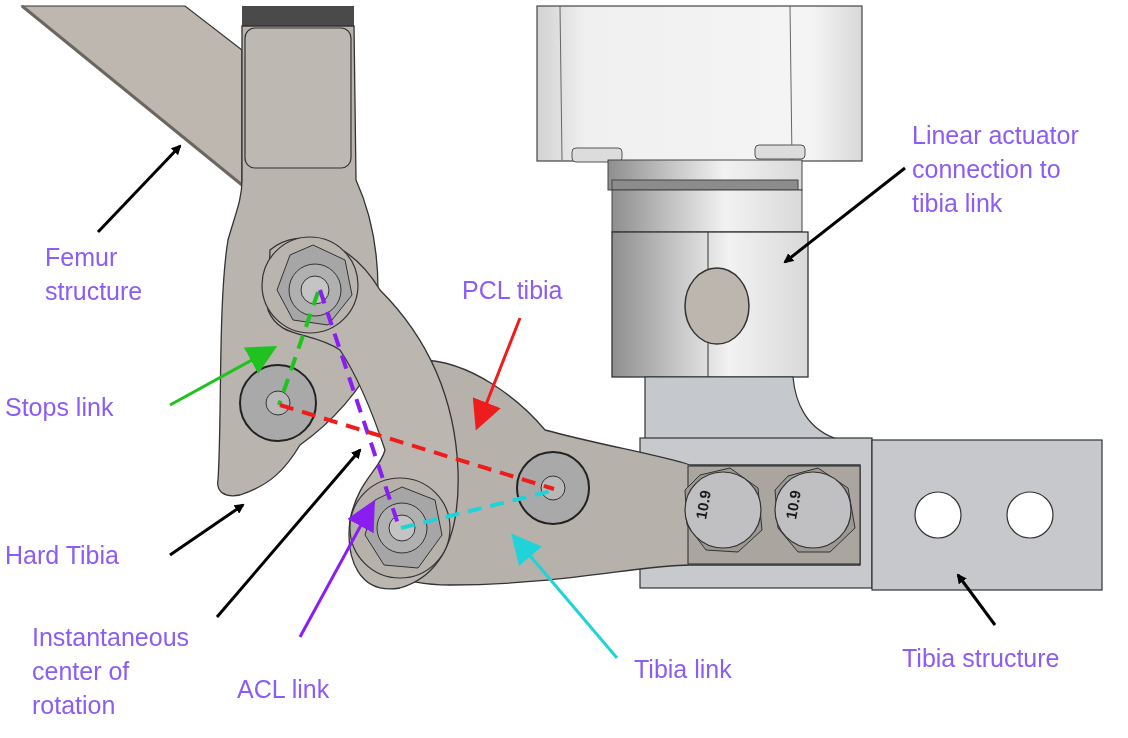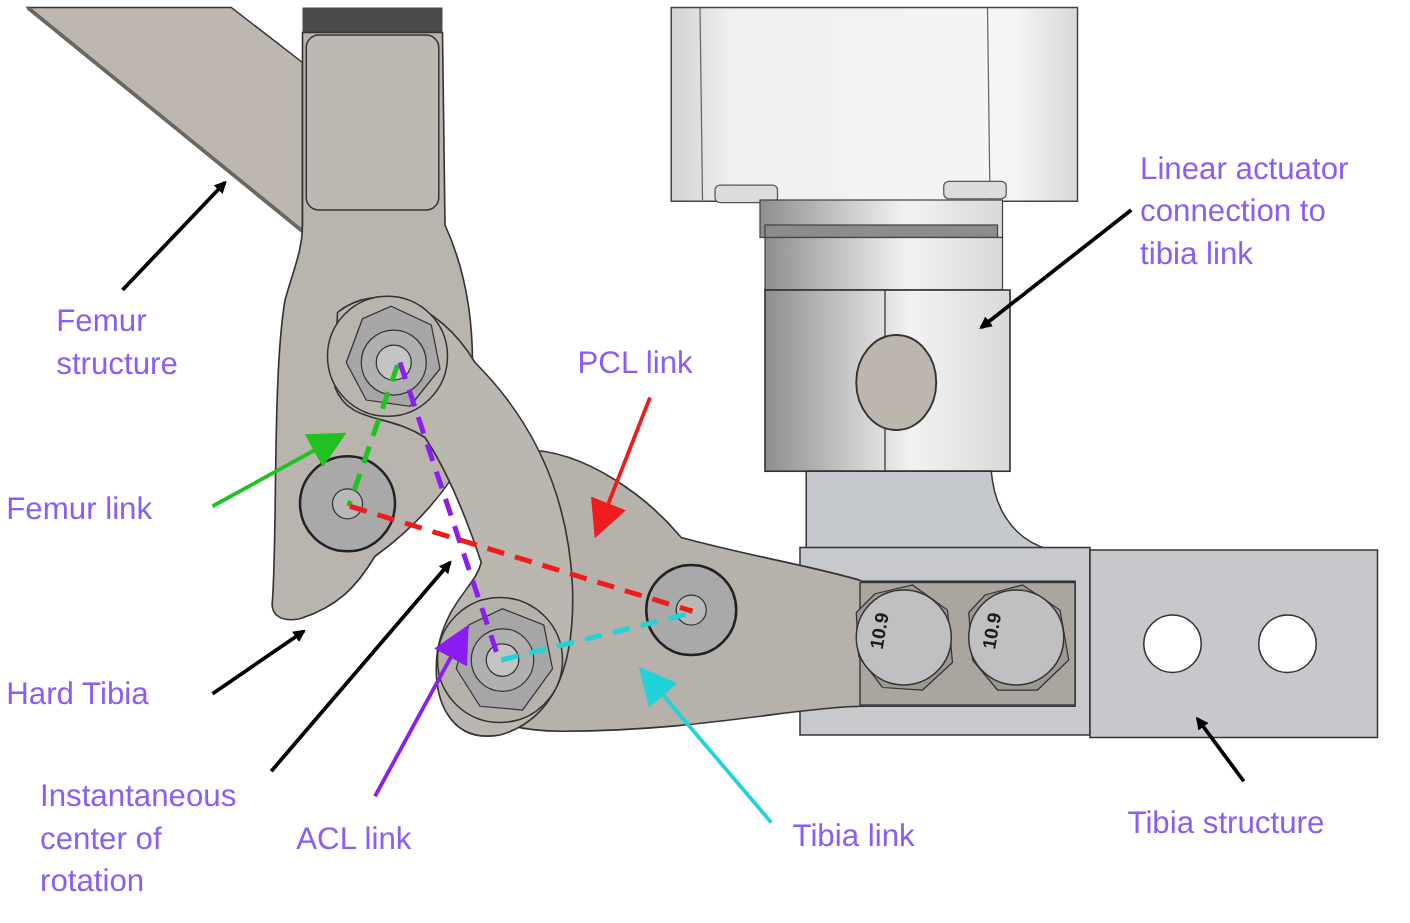--- a/index.html
+++ b/index.html
@@ -139,24 +139,24 @@
   <line x1="217" y1="617" x2="360" y2="450" stroke="#000" stroke-width="3" marker-end="url(#ah-black)"></line>
   <line x1="300" y1="637" x2="372" y2="505" stroke="#8a1ef0" stroke-width="3" marker-end="url(#ah-purple)"></line>
   <line x1="520" y1="318" x2="478" y2="425" stroke="#ee1c1c" stroke-width="3" marker-end="url(#ah-red)"></line>
   <line x1="617" y1="658" x2="515" y2="538" stroke="#1fd3d8" stroke-width="3" marker-end="url(#ah-cyan)"></line>
   <line x1="905" y1="168" x2="785" y2="262" stroke="#000" stroke-width="3" marker-end="url(#ah-black)"></line>
   <line x1="995" y1="625" x2="958" y2="575" stroke="#000" stroke-width="3" marker-end="url(#ah-black)"></line>
 </svg>
 
 <div class="label" style="left:35px; top:240px;margin-left:10px;">Femur
 structure</div>
-<div class="label" style="left:5px; top:390px;">Femur link</div>
+<div class="label" style="left:5px; top:390px;">Stops link</div>
 <div class="label" style="left:5px; top:538px;">Hard Tibia</div>
 <div class="label" style="left:32px; top:620px;">Instantaneous
 center of
 rotation</div>
-<div class="label" style="left:237px; top:654px;">ACL link</div>
-<div class="label" style="left:462px; top:273px;">PCL link</div>
+<div class="label" style="left:237px; top:672px;">ACL link</div>
+<div class="label" style="left:462px; top:273px;">PCL tibia</div>
 <div class="label" style="left:634px; top:652px;">Tibia link</div>
 <div class="label" style="left:912px; top:118px;">Linear actuator
 connection to
 tibia link</div>
 <div class="label" style="left:902px; top:641px;text-align:center;">Tibia structure</div>
 
 </body></html>

